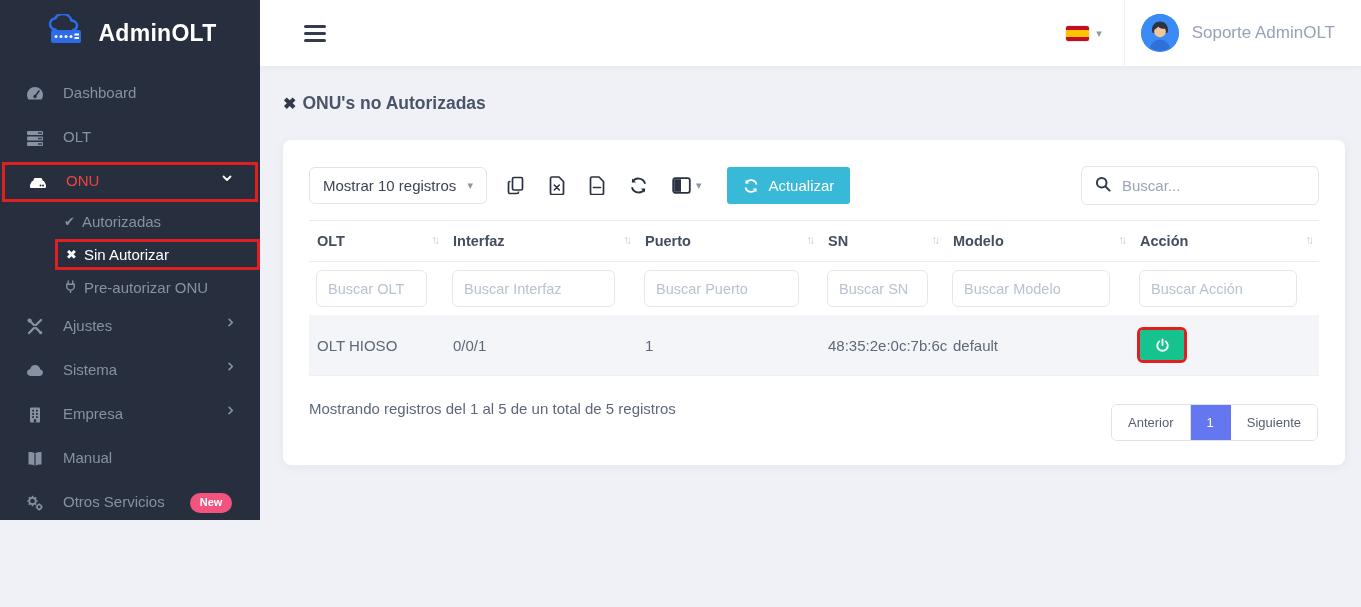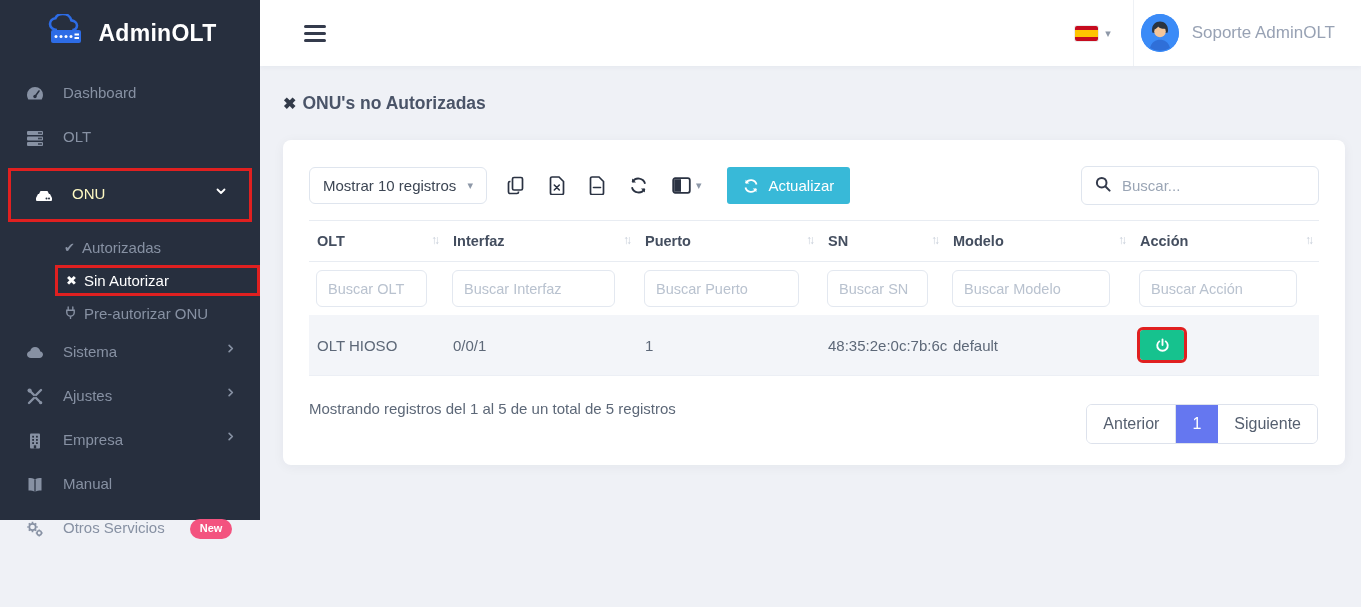--- a/index.html
+++ b/index.html
@@ -9,21 +9,21 @@
   
   .sidebar { position:absolute; left:0; top:0; width:260px; height:520px;
     background:#272f3e; z-index:3; }
   .logo-area { height:66px; display:flex; align-items:center; justify-content:center; gap:9px; }
   .logo-text { color:#ffffff; font-size:23px; font-weight:bold; letter-spacing:.3px; }
   .menu { padding-top:6px; }
   .menu-item { display:flex; gap:17px; padding:12px 24px;
     color:#8791a3; font-size:15px; cursor:pointer; position:relative; }
   .menu-item .mi { width:22px; display:flex; justify-content:center; flex:none; }
   .menu-item .chev { margin-left:auto; color:#8791a3; display:flex; }
-  .menu-item.active-parent { color:#fef9c3; margin:8px; padding:14px 22px;
+  .menu-item.active-parent { color:#ef4444; margin:2px; padding:7px 22px;
     border:3px solid #e02020; }
   .menu-item.active-parent .mi, .menu-item.active-parent .chev { color:#fff; }
   .submenu-item { display:flex; align-items:center; gap:7px; padding:9px 10px 9px 64px;
     color:#8791a3; font-size:15px; cursor:pointer; }
   .submenu-item .smi { font-size:13px; }
   .submenu-item.active-sub { color:#fff; margin-left:55px; padding:4px 8px;
     border:3px solid #e02020; }
   .badge-new { background:#f3537f; color:#fff; font-size:11px; padding:3px 10px;
     border-radius:10px; margin-left:8px; font-weight:bold; }
 
@@ -33,21 +33,21 @@
     box-shadow:0 2px 4px rgba(20,40,70,.04); }
   .hamburger { margin-left:44px; display:flex; flex-direction:column; gap:4px; cursor:pointer; }
   .hamburger span { width:22px; height:3px; background:#343b4c; border-radius:2px; }
   .topbar-right { margin-left:auto; display:flex; align-items:center; height:100%; }
   .flag-btn { display:flex; align-items:center; gap:7px; padding:0 22px; cursor:pointer; }
   .flag { width:23px; height:15px; border-radius:2px;
     background:linear-gradient(180deg,#c60b1e 0 25%,#ffc400 25% 75%,#c60b1e 75% 100%);
     box-shadow:0 0 0 1px rgba(0,0,0,.08); }
   .caret { color:#8e98a8; font-size:11px; }
   .user-block { display:flex; align-items:center; gap:13px; height:100%;
-    border-left:1px solid #eef1f5; padding:0 26px 0 7px; cursor:pointer; }
+    border-left:1px solid #eef1f5; padding:0 26px 0 16px; cursor:pointer; }
   .avatar { width:38px; height:38px; border-radius:50%; background:#3b8bf7; overflow:hidden; flex:none; }
   .user-name { font-size:17px; color:#98a2b4; }
 
   
   .content { position:absolute; left:260px; top:66px; width:1101px; height:541px;
     background:#eff1f6; }
   .page-title { margin:27px 0 0 23px; font-size:17.5px; font-weight:bold; color:#4a5468;
     display:flex; align-items:center; gap:6px; }
   .page-title .x-glyph { color:#323a49; font-size:16px; }
 
@@ -79,21 +79,21 @@
   .filter-input::placeholder { color:#b9c2cf; }
   .dt .data-row { background:#f3f5f9;margin-left:6px; }
   .dt .data-row td { padding:15px 8px; font-size:15px; color:#5d6878;
     border-bottom:1px solid #eceff5; }
   .power-btn { width:44px; height:30px; background:#16c28e; border:none; border-radius:3px;
     display:flex; align-items:center; justify-content:center; color:#fff; cursor:pointer;
     outline:3px solid #e02020; }
   .info-text { margin-top:24px; font-size:15px; color:#5d6878; }
   .pagination { position:absolute; right:27px; top:264px; display:flex;
     border:1px solid #dde2ec; border-radius:6px; overflow:hidden; background:#fff; }
-  .page-btn { padding:10px 16px; font-size:16px; color:#555f6f; background:#fff;
+  .page-btn { padding:10px 16px; font-size:13px; color:#555f6f; background:#fff;
     border:none; border-right:1px solid #dde2ec; cursor:pointer; font-family:inherit; }
   .page-btn:last-child { border-right:none; }
   .page-btn.active { background:#6577f0; color:#fff; border-color:#6577f0; min-width:38px; }
 </style>
 </head>
 <body>
 
 <div class="sidebar">
   <div class="logo-area">
     <span>
@@ -174,41 +174,41 @@
         <svg width="13" height="13" viewBox="0 0 14 14">
             <path d="M4.5 1v3M9.5 1v3M3 4.5h8v2.5a4 4 0 0 1-8 0zM7 11v2.5" fill="none" stroke="currentColor" stroke-width="1.5" stroke-linecap="round"></path>
           </svg>
       </span>
       <span>Pre-autorizar ONU</span>
     </div>
 
     <div class="menu-item">
       <span class="mi">
         <svg width="20" height="20" viewBox="0 0 20 20">
-            <path d="M6 15c-2.2 0-4-1.6-4-3.6 0-1.8 1.4-3.2 3.2-3.5C5.8 5.6 7.7 4 10 4c2.7 0 5 2 5.3 4.5 1.6.2 2.7 1.4 2.7 3 0 1.9-1.6 3.5-3.6 3.5z" fill="currentColor"></path>
-          </svg>
-      </span>
-      <span>Sistema</span>
-      <span class="chev">
-        <svg width="11" height="11" viewBox="0 0 12 12">
-            <path d="M4.5 2.5 8 6l-3.5 3.5" fill="none" stroke="currentColor" stroke-width="1.8" stroke-linecap="round" stroke-linejoin="round"></path>
-          </svg>
-      </span>
-    </div>
-
-    <div class="menu-item">
-      <span class="mi">
-        <svg width="20" height="20" viewBox="0 0 20 20">
             <path d="M4 3l5 5M11 11l5 5" stroke="currentColor" stroke-width="2.4" stroke-linecap="round"></path>
             <circle cx="4.6" cy="3.6" r="2.1" fill="currentColor"></circle>
             <path d="M16 3l-5 5M9 11l-5 5" stroke="currentColor" stroke-width="2.4" stroke-linecap="round"></path>
             <circle cx="15.6" cy="15.6" r="1.6" fill="currentColor"></circle>
           </svg>
       </span>
       <span>Ajustes</span>
+      <span class="chev">
+        <svg width="11" height="11" viewBox="0 0 12 12">
+            <path d="M4.5 2.5 8 6l-3.5 3.5" fill="none" stroke="currentColor" stroke-width="1.8" stroke-linecap="round" stroke-linejoin="round"></path>
+          </svg>
+      </span>
+    </div>
+
+    <div class="menu-item">
+      <span class="mi">
+        <svg width="20" height="20" viewBox="0 0 20 20">
+            <path d="M6 15c-2.2 0-4-1.6-4-3.6 0-1.8 1.4-3.2 3.2-3.5C5.8 5.6 7.7 4 10 4c2.7 0 5 2 5.3 4.5 1.6.2 2.7 1.4 2.7 3 0 1.9-1.6 3.5-3.6 3.5z" fill="currentColor"></path>
+          </svg>
+      </span>
+      <span>Sistema</span>
       <span class="chev">
         <svg width="11" height="11" viewBox="0 0 12 12">
             <path d="M4.5 2.5 8 6l-3.5 3.5" fill="none" stroke="currentColor" stroke-width="1.8" stroke-linecap="round" stroke-linejoin="round"></path>
           </svg>
       </span>
     </div>
 
     <div class="menu-item">
       <span class="mi">
         <svg width="20" height="20" viewBox="0 0 20 20">

